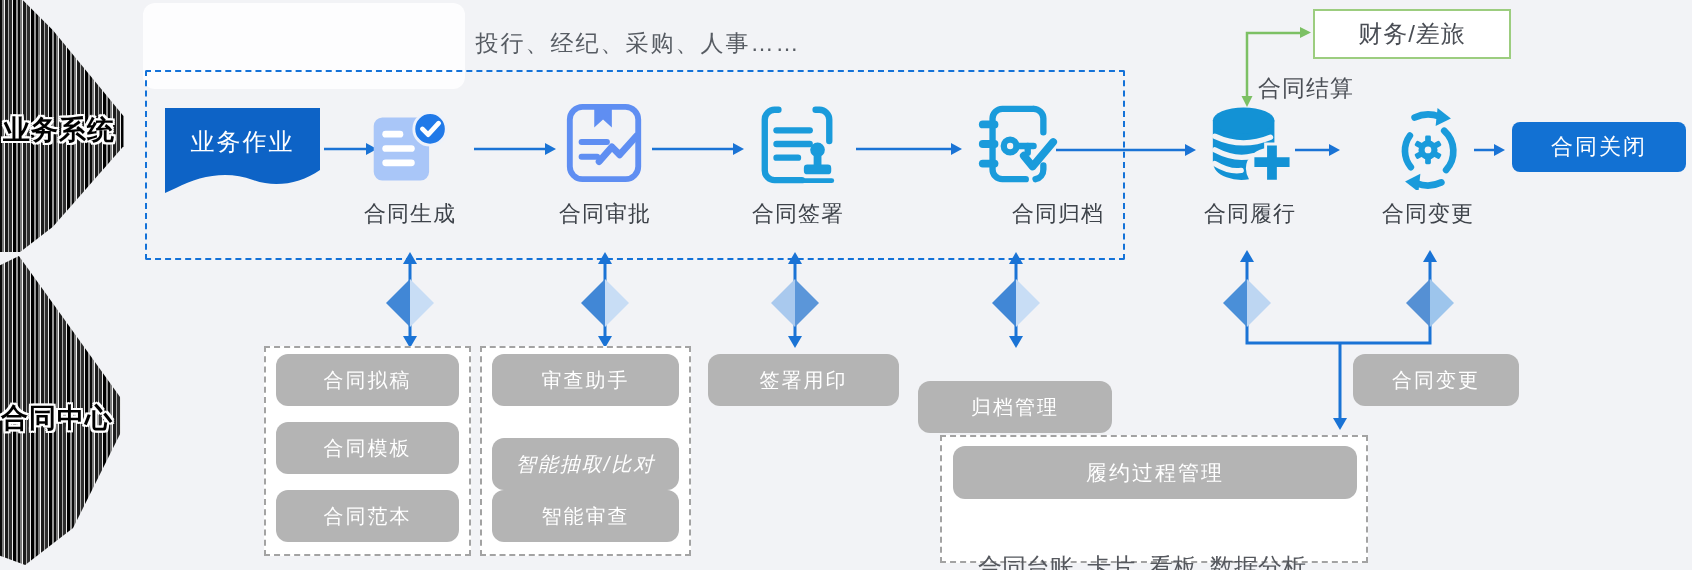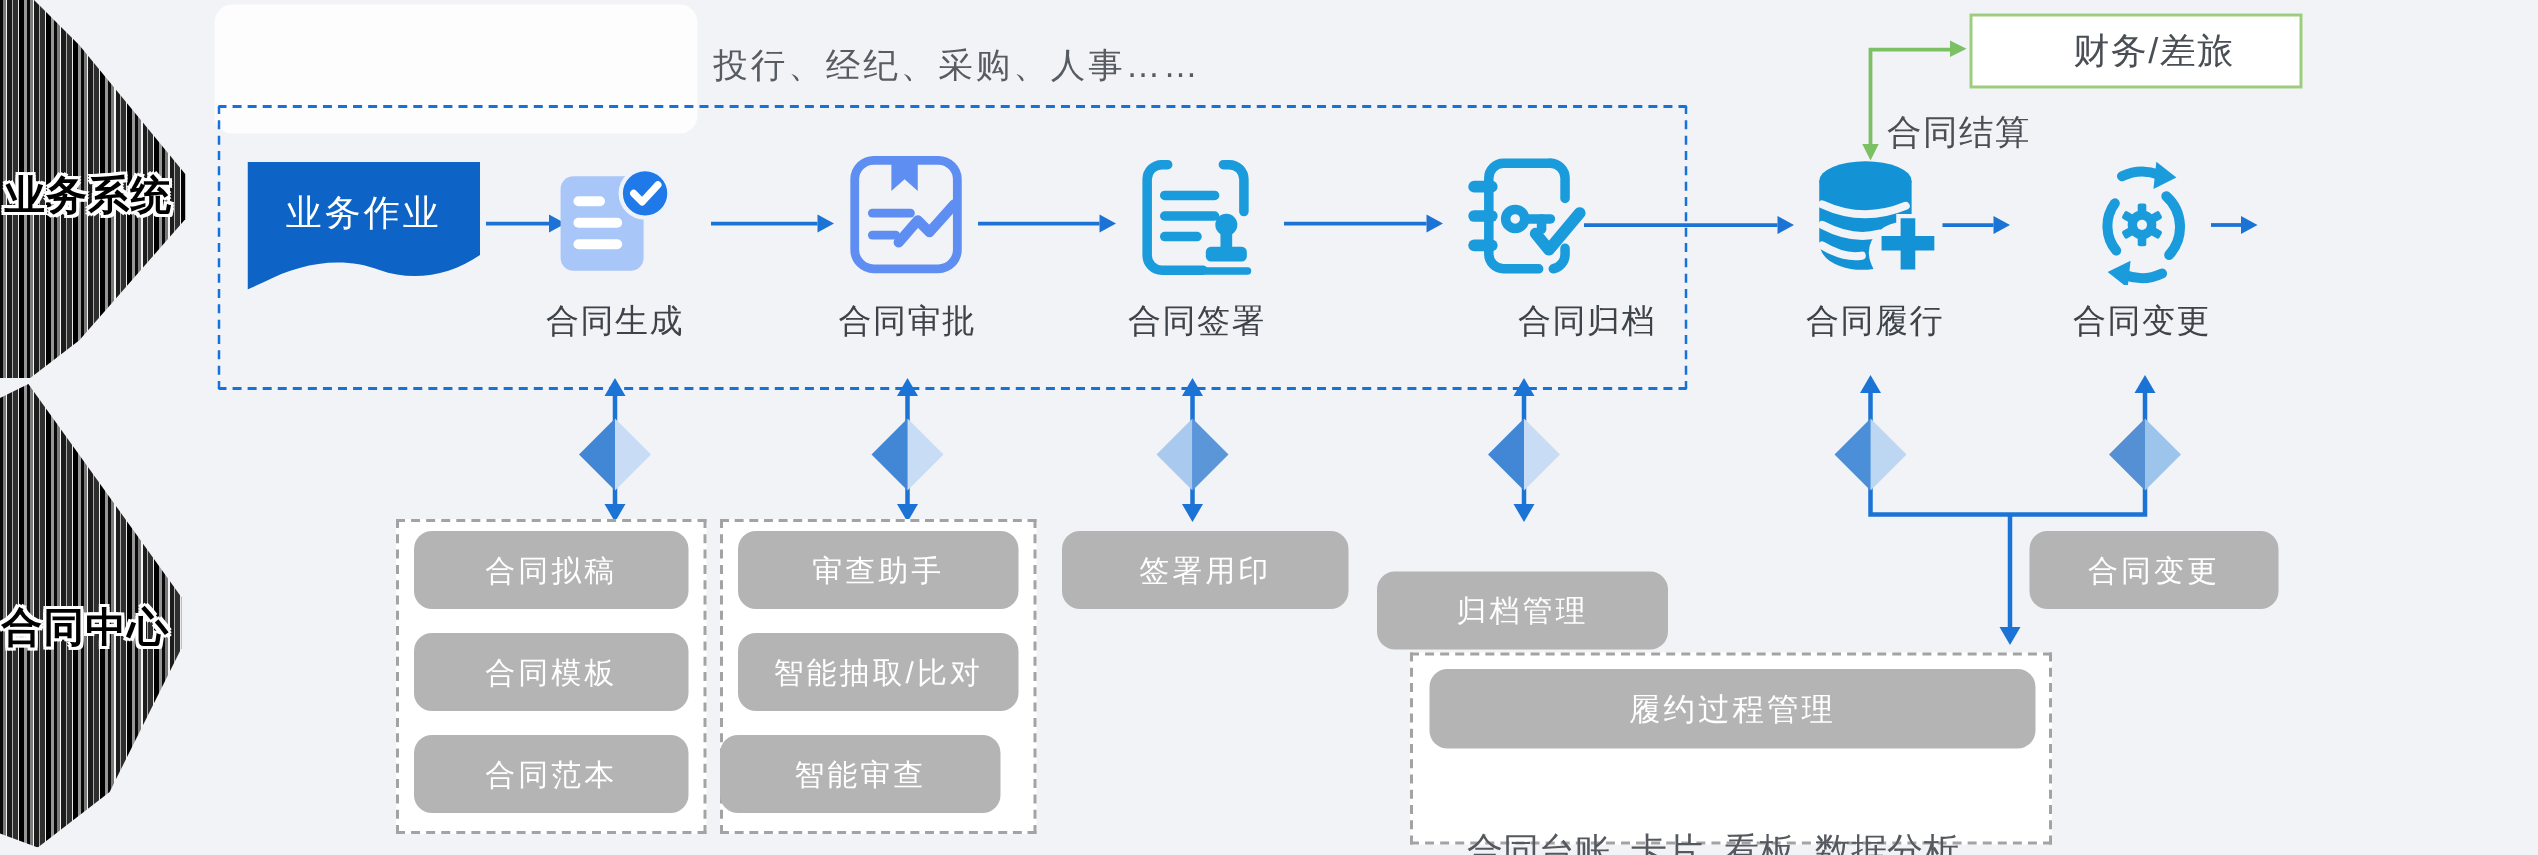--- a/index.html
+++ b/index.html
@@ -21,21 +21,21 @@
     font-size:27px;font-weight:bold;color:#000;letter-spacing:1px;white-space:nowrap;
     text-shadow:-2px -2px 0 #fff,2px -2px 0 #fff,-2px 2px 0 #fff,2px 2px 0 #fff,0 2px 0 #fff,0 -2px 0 #fff,2px 0 0 #fff,-2px 0 0 #fff;
   }
   .white-card{left:143px;top:3px;width:322px;height:86px;background:#fdfdfe;border-radius:12px;}
   .caption{left:438px;top:28px;width:400px;text-align:center;font-size:23px;color:#575c63;letter-spacing:2px;white-space:nowrap;}
   .main-box{left:145px;top:70px;width:976px;height:186px;border:2px dashed #1472d8;border-radius:2px;}
   .flag{left:165px;top:108px;width:155px;height:86px;}
   .flag-label{left:165px;top:126px;width:155px;text-align:center;font-size:24px;color:#fff;letter-spacing:2px;}
   .step-label{top:199px;width:176px;text-align:center;font-size:22px;color:#3e434a;letter-spacing:1px;white-space:nowrap;}
   .finance-box{left:1313px;top:9px;width:194px;height:46px;background:#fff;border:2px solid #9ccd7f;
-    display:flex;align-items:center;justify-content:center;font-size:24px;color:#4a4e55;letter-spacing:1px;padding-left:24px;}
+    display:flex;align-items:center;justify-content:center;font-size:24px;color:#4a4e55;letter-spacing:1px;}
   .settlement{left:1258px;top:73px;font-size:23px;color:#4a4e55;letter-spacing:1px;white-space:nowrap;}
   .close-btn{left:1512px;top:122px;width:174px;height:50px;background:#1271d3;border-radius:8px;
     display:flex;align-items:center;justify-content:center;font-size:22px;color:#fff;letter-spacing:2px;}
   .dash-group{background:#fff;border:2px dashed #a3a3a3;}
   .gray-box{background:#b4b4b4;border-radius:12px;display:flex;align-items:center;justify-content:center;
     font-size:20px;color:#fff;letter-spacing:2px;white-space:nowrap;}
   .features{left:940px;top:508px;width:404px;text-align:center;font-size:24px;color:#55585e;white-space:pre;margin-top:43px;}
   svg{display:block;}
 </style>
 </head>
@@ -206,30 +206,31 @@
   <div class="abs step-label" style="left:322px;">合同生成</div>
   <div class="abs step-label" style="left:517px;">合同审批</div>
   <div class="abs step-label" style="left:710px;">合同签署</div>
   <div class="abs step-label" style="left:928px;text-align:right;">合同归档</div>
   <div class="abs step-label" style="left:1162px;">合同履行</div>
   <div class="abs step-label" style="left:1340px;">合同变更</div>
 
   <div class="abs finance-box">财务/差旅</div>
   <div class="abs settlement">合同结算</div>
 
+  <div class="abs close-btn">合同关闭</div>
 
   <div class="abs dash-group" style="left:264px;top:346px;width:203px;height:206px;"></div>
   <div class="abs gray-box" style="left:276px;top:354px;width:183px;height:52px;">合同拟稿</div>
   <div class="abs gray-box" style="left:276px;top:422px;width:183px;height:52px;">合同模板</div>
   <div class="abs gray-box" style="left:276px;top:490px;width:183px;height:52px;">合同范本</div>
 
   <div class="abs dash-group" style="left:480px;top:346px;width:207px;height:206px;"></div>
   <div class="abs gray-box" style="left:492px;top:354px;width:187px;height:52px;">审查助手</div>
-  <div class="abs gray-box" style="left:492px;top:422px;width:187px;height:52px;">智能抽取/比对</div>
-  <div class="abs gray-box" style="left:480px;top:490px;width:187px;height:52px;">智能审查</div>
+  <div class="abs gray-box" style="left:492px;top:438px;width:187px;height:52px;font-style:italic;">智能抽取/比对</div>
+  <div class="abs gray-box" style="left:492px;top:490px;width:187px;height:52px;">智能审查</div>
 
   <div class="abs gray-box" style="left:708px;top:354px;width:191px;height:52px;">签署用印</div>
   <div class="abs gray-box" style="left:918px;top:354px;width:194px;height:52px;margin-top:27px;">归档管理</div>
   <div class="abs gray-box" style="left:1353px;top:354px;width:166px;height:52px;">合同变更</div>
 
   <div class="abs dash-group" style="left:940px;top:435px;width:424px;height:124px;"></div>
   <div class="abs gray-box" style="left:953px;top:446px;width:404px;height:53px;font-size:21px;">履约过程管理</div>
   <div class="abs features">合同台账  卡片  看板  数据分析</div>
 
 </div>

